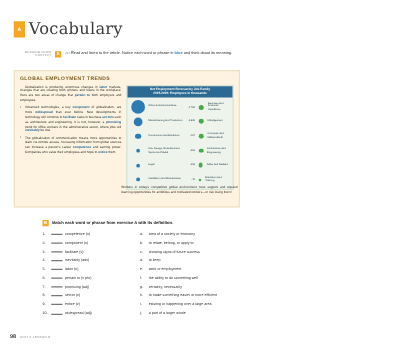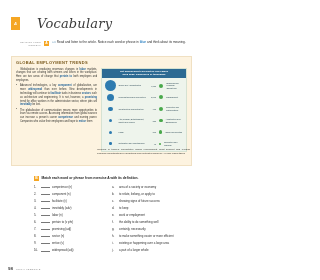--- a/index.html
+++ b/index.html
@@ -7,21 +7,21 @@
     width: 200px; height: 280px;
     background: #ffffff;
     font-family: "Liberation Sans", sans-serif;
     overflow: hidden;
   }
   .page { position: relative; width: 200px; height: 280px; background:#fff; }
 
   
   .title-row {
     position: absolute; left: 11px; top: 17px;
-    display: flex; align-items: center; gap: 17px; font-style: italic;
+    display: flex; align-items: center; gap: 3px;
   }
   .title-badge {
     width: 9px; height: 13px; background: #f5a623;
     display: flex; align-items: center; justify-content: center;
     color: #fff; font-size: 4px; font-weight: bold;
   }
   .title-text {
     font-family: "DejaVu Serif", serif;
     font-size: 13px; color: #3b3b3b; letter-spacing: .2px; line-height: 1;
   }

